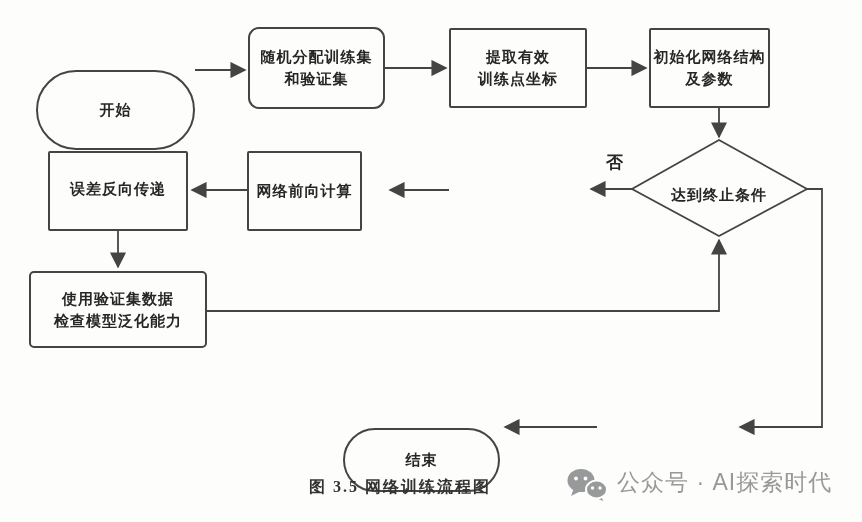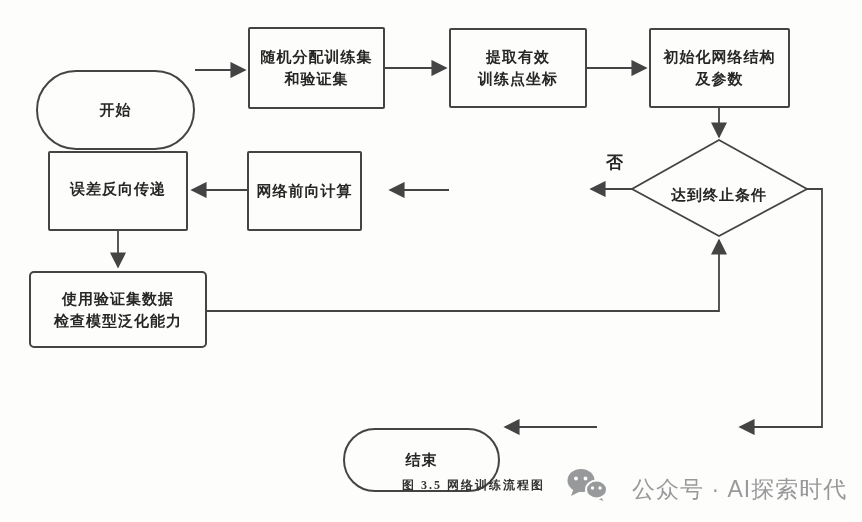--- a/index.html
+++ b/index.html
@@ -55,34 +55,34 @@
     position:absolute;
     font-size:17px;
     font-weight:700;
     color:var(--text);
   }
   .caption{
     position:absolute;
     left:255px;
     top:477px;
     width:290px;
-    text-align:right;
+    text-align:center;
     font-family:"Liberation Serif","DejaVu Serif",serif;
-    font-size:12px;
+    font-size:16px;
     font-weight:700;
     letter-spacing:2px;
     color:#333333;
   }
   .watermark{
     position:absolute;
     left:566px;
     top:467px;
     display:flex;
-    align-items:flex-end;
-    gap:24px;
+    align-items:flex-start;
+    gap:9px;
   }
   .watermark-text{
     font-size:23px;
     color:var(--watermark);
     letter-spacing:1px;
     white-space:nowrap;
   }
 </style>
 </head>
 <body>
@@ -108,31 +108,31 @@
       <path d="M807,189 H822 V427 H740" marker-end="url(#arrow)"></path>
       <path d="M597,427 H505" marker-end="url(#arrow)"></path>
       <polygon points="719,140 807,189 719,236 632,189"></polygon>
     </g>
   </svg>
 
   <div class="node terminator" style="left:36px;top:30px;width:159px;height:80px;">
     <span class="node-label">开始</span>
   </div>
 
-  <div class="node process" style="left:248px;top:27px;width:137px;height:82px;">
+  <div class="node process" style="left:248px;top:27px;width:137px;height:82px;border-radius:11px;">
     <span class="node-label">随机分配训练集
 和验证集</span>
   </div>
 
   <div class="node process" style="left:449px;top:28px;width:138px;height:80px;">
     <span class="node-label">提取有效
 训练点坐标</span>
   </div>
 
-  <div class="node process" style="left:649px;top:28px;width:141px;height:80px;">
+  <div class="node process" style="left:649px;top:28px;width:121px;height:80px;">
     <span class="node-label">初始化网络结构
 及参数</span>
   </div>
 
   <div class="decision-label" style="left:640px;top:172px;width:158px;height:34px;">
     <span class="node-label">达到终止条件</span>
   </div>
 
 
   <div class="node process" style="left:247px;top:151px;width:115px;height:80px;">

